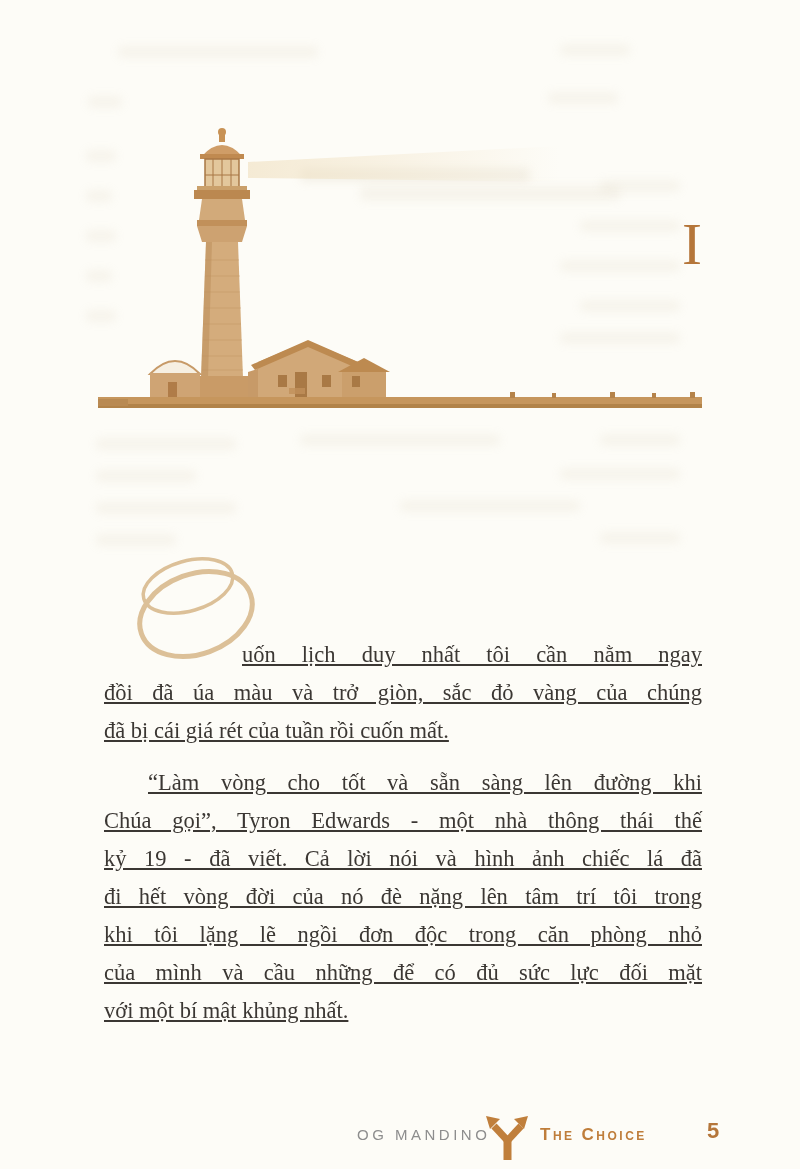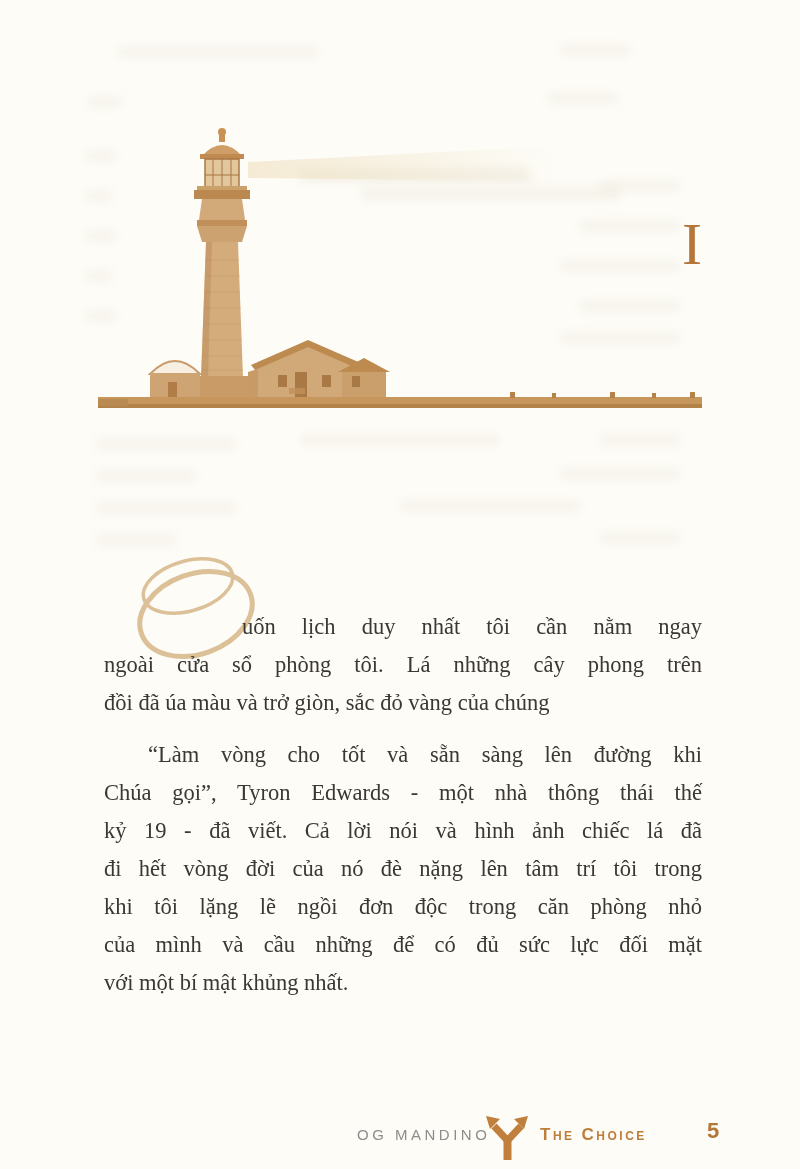--- a/index.html
+++ b/index.html
@@ -24,22 +24,22 @@
     font-family:"Liberation Serif", serif; font-size:60px; line-height:1;
     color:#b5763a;
   }
 
   
   .drop-cap { position:absolute; left:130px; top:552px; width:134px; height:120px; }
   .sr { position:absolute; width:1px; height:1px; overflow:hidden; clip-path:inset(50%); }
 
   
   .text-block {
-    position:absolute; left:104px; top:608px; width:598px;
-    font-size:22.5px; line-height:38px; color:#3b3733;
+    position:absolute; left:104px; top:636px; width:598px;
+    font-size:22.5px; line-height:38px; color:#3b3733;text-decoration:underline;
   }
   .para { margin:0; }
   .para-second { margin-top:14px; }
   .line { text-align:justify; text-align-last:justify; }
   .para .line:last-child { text-align-last:left; }
   .para-first .line:first-child { padding-left:138px; }
   .para-second .line:first-child { padding-left:44px; }
 
   
   .footer { position:absolute; left:0; top:1112px; width:800px; height:50px; }
@@ -176,22 +176,22 @@
       <g fill="none" stroke="#dcc098">
         <ellipse cx="58" cy="34" rx="46" ry="25" stroke-width="3.5" transform="rotate(-16 58 34)"></ellipse>
         <ellipse cx="66" cy="62" rx="58" ry="40" stroke-width="5" transform="rotate(-20 66 62)"></ellipse>
       </g>
     </svg>
   </div>
 
   <div class="text-block">
     <div class="para para-first">
         <div class="line">uốn lịch duy nhất tôi cần nằm ngay</div>
-        <div class="line">ngoài cửa sổ phòng tôi. Lá những cây phong trên</div>
         <div class="line">đồi đã úa màu và trở giòn, sắc đỏ vàng của chúng</div>
+        <div class="line">đã bị cái giá rét của tuần rồi cuốn mất.</div>
       </div>
     <div class="para para-second">
         <div class="line">“Làm vòng cho tốt và sẵn sàng lên đường khi</div>
         <div class="line">Chúa gọi”, Tyron Edwards - một nhà thông thái thế</div>
         <div class="line">kỷ 19 - đã viết. Cả lời nói và hình ảnh chiếc lá đã</div>
         <div class="line">đi hết vòng đời của nó đè nặng lên tâm trí tôi trong</div>
         <div class="line">khi tôi lặng lẽ ngồi đơn độc trong căn phòng nhỏ</div>
         <div class="line">của mình và cầu những để có đủ sức lực đối mặt</div>
         <div class="line">với một bí mật khủng nhất.</div>
       </div>

